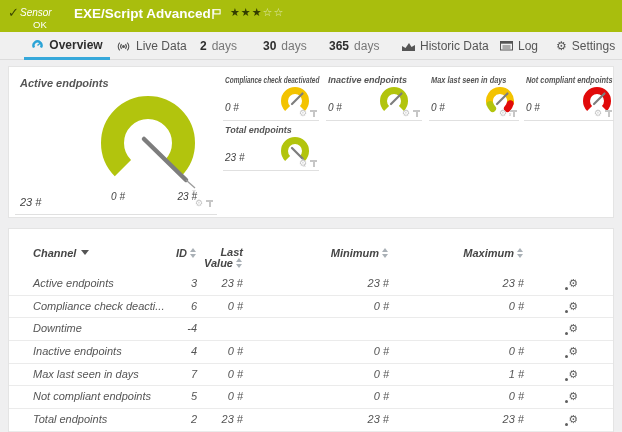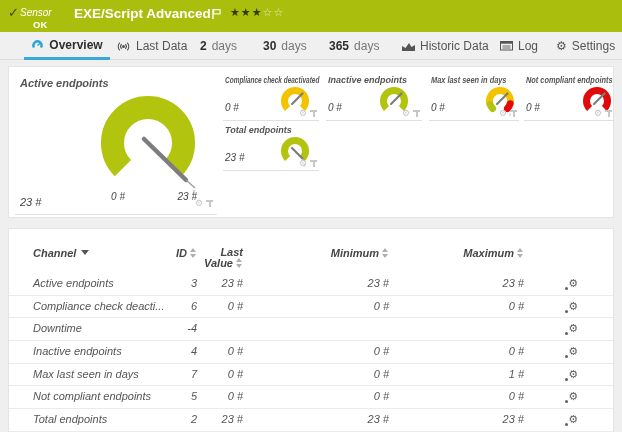--- a/index.html
+++ b/index.html
@@ -8,21 +8,21 @@
 
   
   .hdr{position:absolute;left:0;top:0;width:622px;height:32px;background:#a9be0d;}
   .hdr .check{position:absolute;left:8px;top:5px;font-size:13px;font-weight:bold;color:#3c4702;}
   .hdr .kind{position:absolute;left:20px;top:7px;font-size:10px;font-style:italic;color:#fff;}
   .hdr .title{position:absolute;left:74px;top:6px;font-size:13.5px;font-weight:bold;color:#fff;text-align:center;}
   .hdr .flag{position:absolute;left:212px;top:5px;}
   .hdr .stars{position:absolute;left:230px;top:6px;font-size:11px;letter-spacing:1px;cursor:pointer;}
   .hdr .stars .f{color:#333d00;}
   .hdr .stars .e{color:#dfe9ac;}
-  .hdr .ok{position:absolute;left:33px;top:19px;font-size:9.5px;font-weight:bold;color:#fff;text-align:right;}
+  .hdr .ok{position:absolute;left:33px;top:19px;font-size:9.5px;font-weight:normal;color:#fff;text-align:right;}
 
   
   .tabs{position:absolute;left:0;top:32px;width:622px;height:28px;background:#f0f0f0;border-bottom:1px solid #dcdcdc;box-sizing:border-box;}
   .tab{position:absolute;top:0;height:28px;display:flex;align-items:center;gap:5px;font-size:12px;color:#555;cursor:pointer;box-sizing:border-box;}
   .tab .num{font-weight:bold;color:#2e2e2e;}
   .tab .unit{color:#777;}
   .tab.active{border-bottom:3px solid #36a8da;justify-content:center;font-weight:bold;color:#2e2e2e;}
 
   
   .panel{position:absolute;background:#fff;border:1px solid #e4e4e4;box-sizing:border-box;font-style:italic;}
@@ -92,21 +92,21 @@
       <span>Overview</span>
     </div>
     <div class="tab" style="left:116px;">
       <svg width="15" height="11" viewBox="0 0 15 11">
         <circle cx="7.5" cy="5.5" r="1.5" fill="#555"></circle>
         <path d="M5.6,3.2 A3.4,3.4 0 0 0 5.6,7.8" fill="none" stroke="#555" stroke-width="1.1"></path>
         <path d="M3.8,1.6 A5.6,5.6 0 0 0 3.8,9.4" fill="none" stroke="#555" stroke-width="1.1"></path>
         <path d="M9.4,3.2 A3.4,3.4 0 0 1 9.4,7.8" fill="none" stroke="#555" stroke-width="1.1"></path>
         <path d="M11.2,1.6 A5.6,5.6 0 0 1 11.2,9.4" fill="none" stroke="#555" stroke-width="1.1"></path>
       </svg>
-      <span>Last Data</span>
+      <span>Live Data</span>
     </div>
     <div class="tab" style="left:200px;">
       <span class="num">2</span>
       <span class="unit">days</span>
     </div>
     <div class="tab" style="left:263px;">
       <span class="num">30</span>
       <span class="unit">days</span>
     </div>
     <div class="tab" style="left:329px;">

